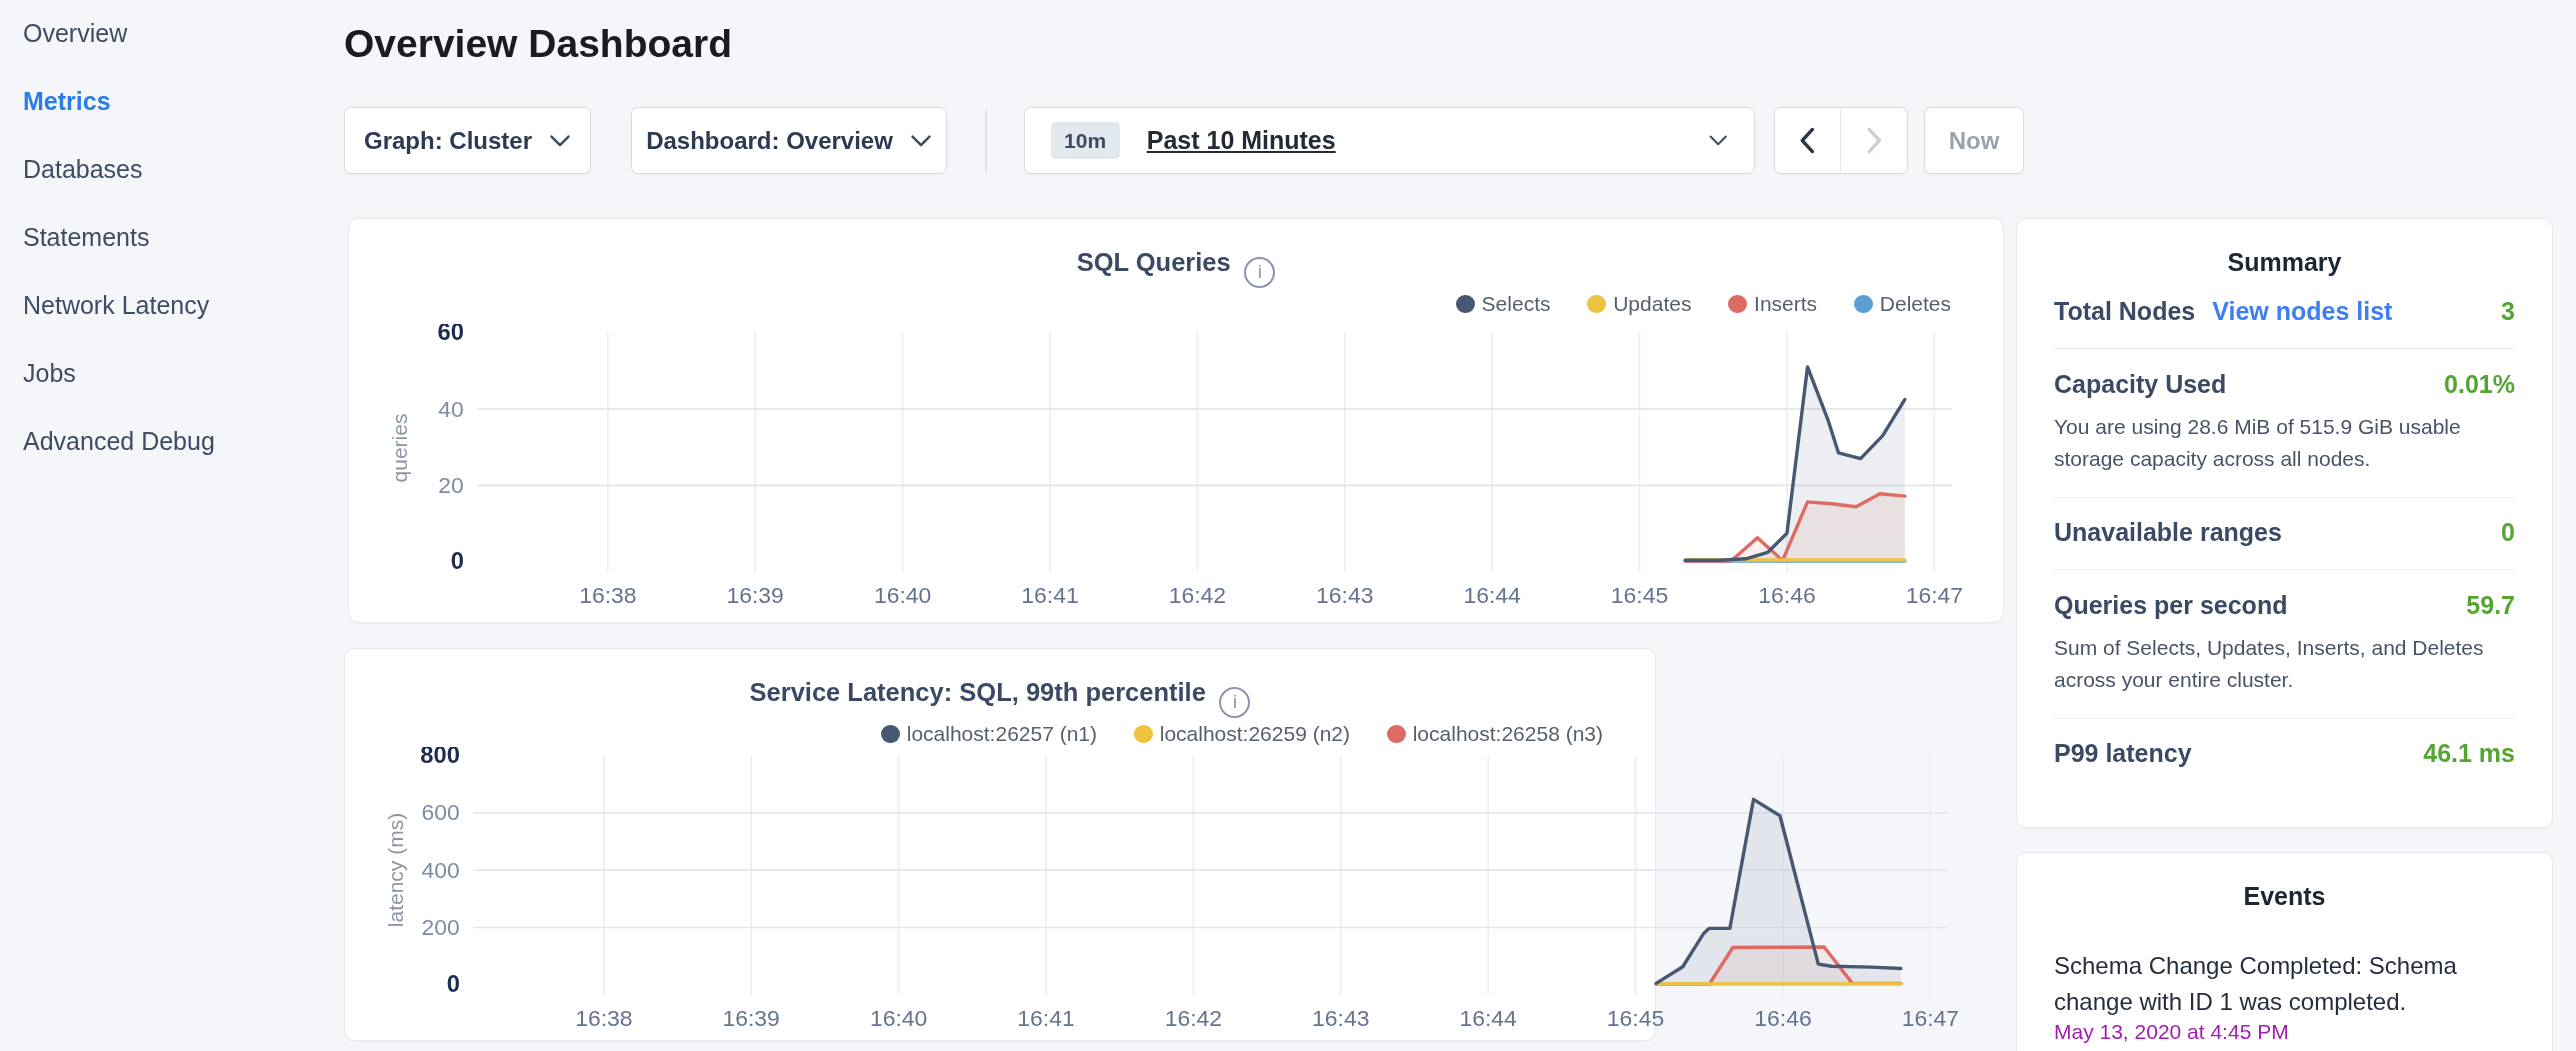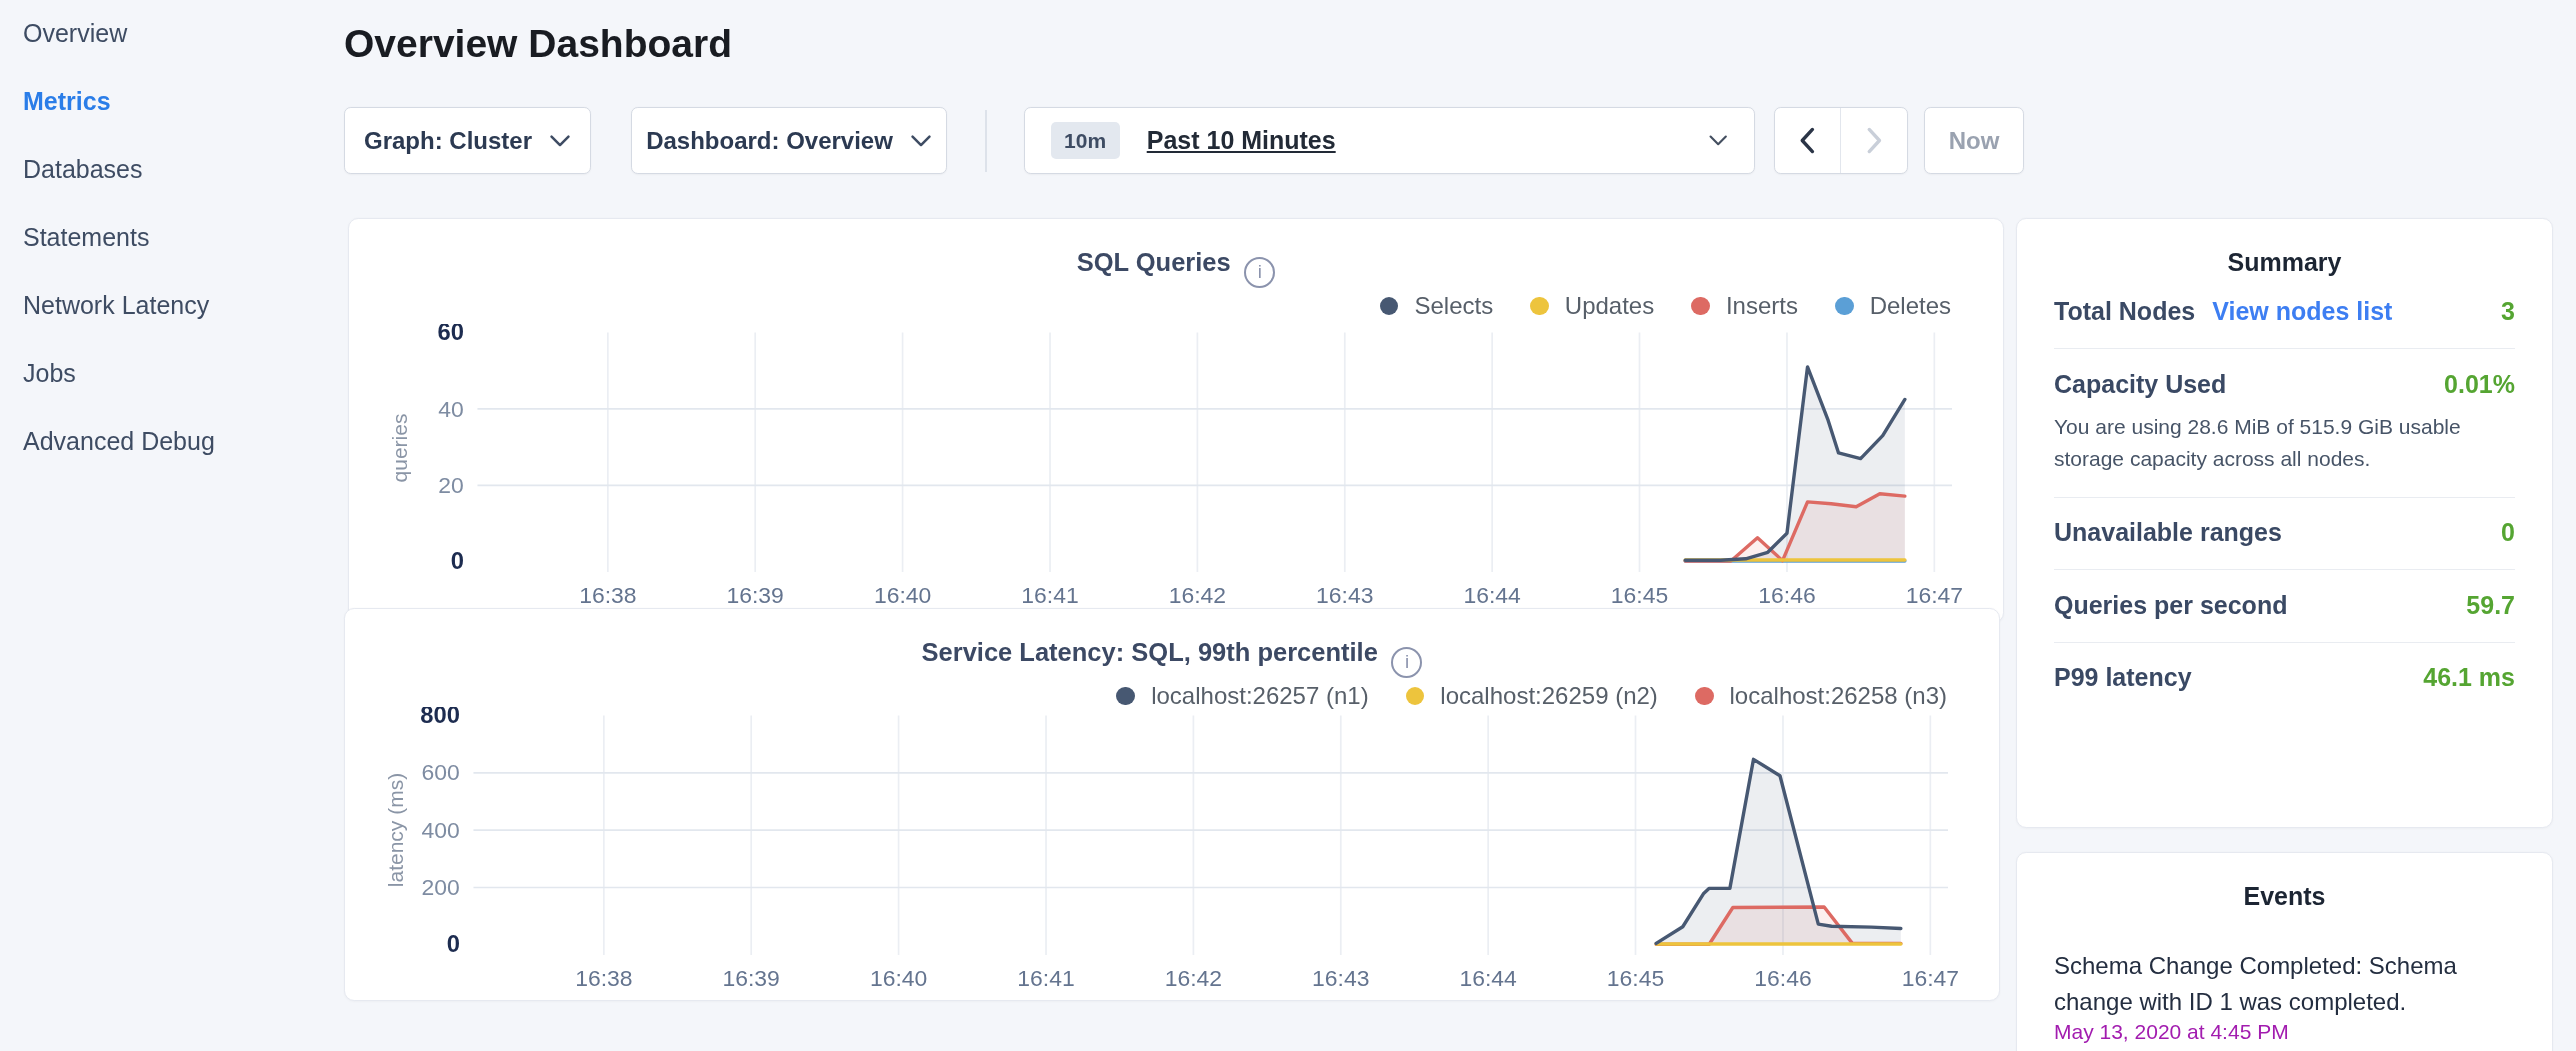--- a/index.html
+++ b/index.html
@@ -33,29 +33,29 @@
   .arrows { left:1430px; width:134px; padding:0; overflow:hidden; }
   .arrow-half { width:50%; height:100%; display:flex; align-items:center; justify-content:center; cursor:pointer; }
   .arrow-half.prev { border-right:1.7px solid #e2e6ed; }
   .now-btn { left:1580px; width:100px; color:#9aa2b0; cursor:default; }
   
   .card {
     position:absolute; background:#fff; border:1.7px solid #e6e9f0; border-radius:10.2px;
     box-shadow:0 0.9px 2.6px rgba(0,0,0,.03);
   }
   #chart-card-1 { left:4px; top:218px; width:1656px; height:405px; }
-  #chart-card-2 { left:0; top:608px; width:1656px; height:393px; }
+  #chart-card-2 { left:0; top:648px; width:1312px; height:393px; }
   .chart-title-row { position:absolute; left:0; right:0; top:29px; text-align:center; font-size:25.5px; font-weight:700; color:#3c4964; white-space:nowrap; }
   .info-icon {
     display:inline-block; width:31px; height:31px; border:2.6px solid #8b93ad; border-radius:50%;
     color:#8b93ad; font-size:18.7px; line-height:26px; text-align:center; font-weight:400;
     vertical-align:-6.8px; margin-left:13.6px; font-style:normal;
   }
   .legend { position:absolute; right:52px; top:73px; display:flex; gap:37px; align-items:center; }
-  .legend-item { display:flex; align-items:center; gap:16px; font-size:24px; color:#575f69; white-space:nowrap; }
+  .legend-item { display:flex; align-items:center; gap:7px; font-size:21px; color:#575f69; white-space:nowrap; }
   .legend-dot { width:18.7px; height:18.7px; border-radius:50%; flex:0 0 auto; }
   .y-axis-title {
     position:absolute; left:-75px; width:187px; text-align:center; font-size:21px; color:#8a95a6;
     transform:rotate(-90deg);
   }
   .chart-svg-holder { position:absolute; left:51px; }
   svg { display:block; font-family:inherit; }
   
   .right-col { position:absolute; left:2016px; top:0; width:537px; }
   #summary-card { left:0; top:218px; width:537px; height:610px; position:absolute; }
@@ -276,20 +276,21 @@
           <div class="sum-head">
             <span class="sum-label">Unavailable ranges</span>
             <span class="sum-value">0</span>
           </div>
         </div>
         <div class="sum-row">
           <div class="sum-head">
             <span class="sum-label">Queries per second</span>
             <span class="sum-value">59.7</span>
           </div>
+          <div class="sum-sub">Sum of Selects, Updates, Inserts, and Deletes across your entire cluster.</div>
         </div>
         <div class="sum-row">
           <div class="sum-head">
             <span class="sum-label">P99 latency</span>
             <span class="sum-value">46.1 ms</span>
           </div>
         </div>
       </div>
   </div>
   <div class="card" id="events-card">

